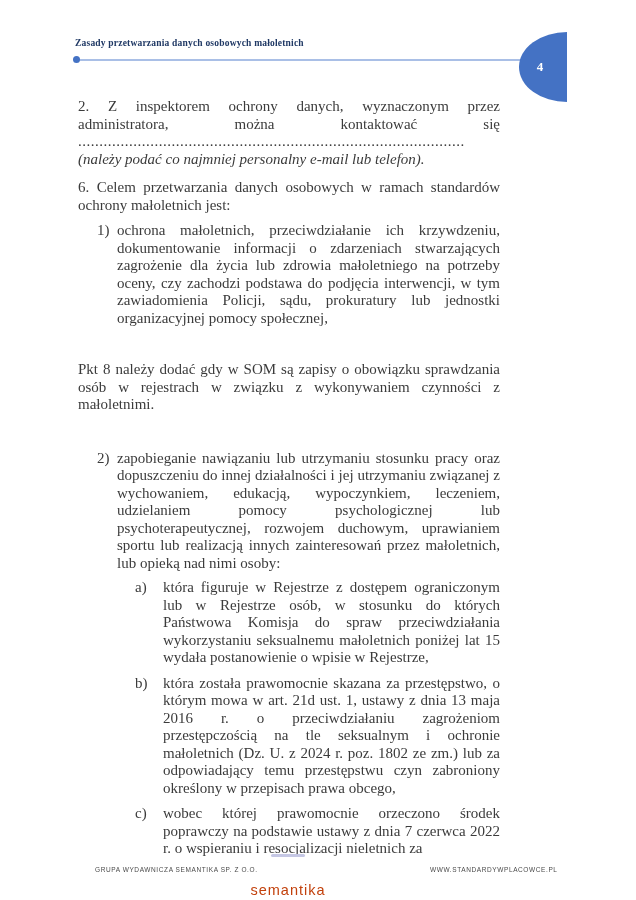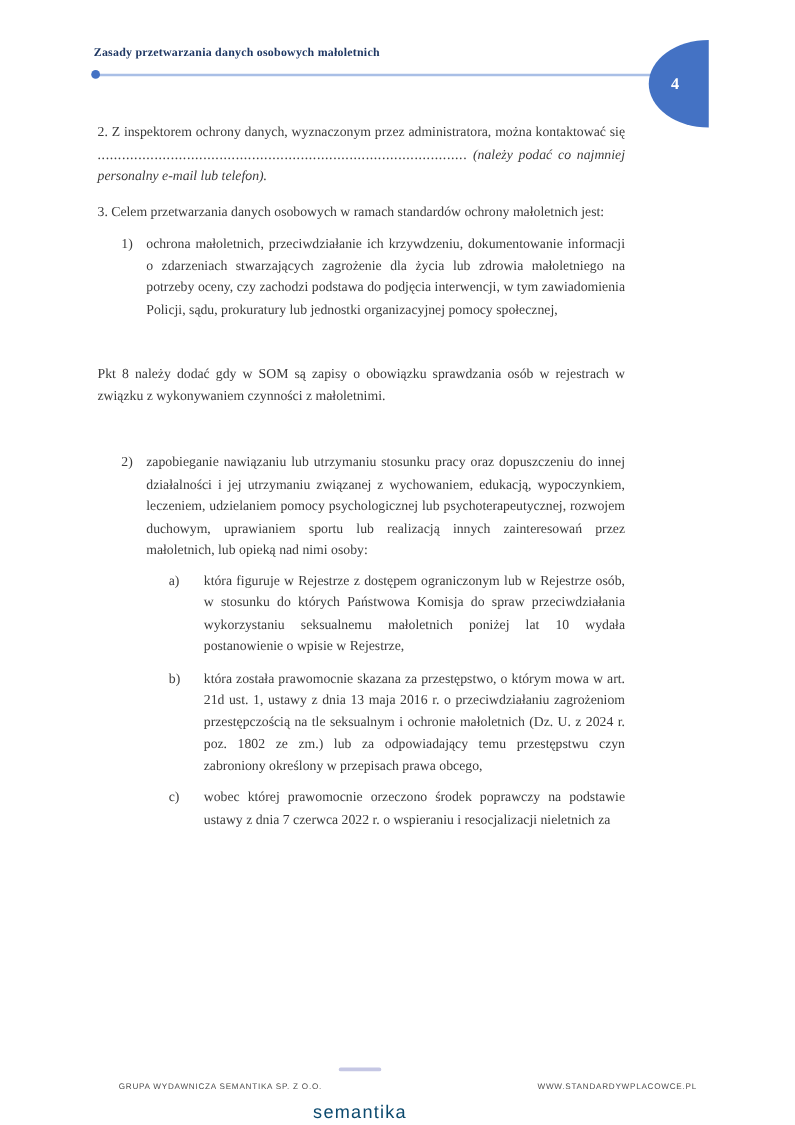--- a/index.html
+++ b/index.html
@@ -68,21 +68,21 @@
     font-weight: bold;
     font-family: "Liberation Serif", serif;
   }
 
   
   .content {
     position: absolute;
     left: 78px;
     right: 76px;
     top: 98px;
-    font-size: 11px;
+    font-size: 15px;
     line-height: 17.5px;
   }
   .para {
     margin: 0 0 11px 0;
     text-align: justify;
   }
   .para-intro {
     margin: 0 0 8px 0;
     text-align: justify;
   }
@@ -146,21 +146,21 @@
     width: 34px;
     height: 3px;
     margin: 0 auto 2px auto;
     background: #c5c7e4;
     border-radius: 2px;
   }
   .footer-logo .logo-text {
     font-family: "Liberation Sans", sans-serif;
     font-size: 14.5px;
     letter-spacing: 1px;
-    color: #0c4a6e;
+    color: #c2410c;
     font-weight: 500;
     margin-top: 25px;
   }
   .footer-right {
     position: absolute;
     left: 430px;
     top: 866px;
     font-family: "Liberation Sans", sans-serif;
     font-size: 6.5px;
     letter-spacing: 0.6px;
@@ -179,37 +179,37 @@
   </div>
 
   <div class="page-badge">
     <span>4</span>
   </div>
 
   <div class="content">
 
     <p class="para"><span>2. Z inspektorem ochrony danych, wyznaczonym przez administratora, można kontaktować się </span><span class="dots">...........................................................................................</span><span class="italic"> (należy podać co najmniej personalny e-mail lub telefon).</span></p>
 
-    <p class="para-intro">3. Celem przetwarzania danych osobowych w ramach standardów ochrony małoletnich jest:</p>
+    <p class="para-intro">6. Celem przetwarzania danych osobowych w ramach standardów ochrony małoletnich jest:</p>
 
     <div class="num-item first">
       <div class="num-label">1)</div>
       <div class="num-text">ochrona małoletnich, przeciwdziałanie ich krzywdzeniu, dokumentowanie informacji o zdarzeniach stwarzających zagrożenie dla życia lub zdrowia małoletniego na potrzeby oceny, czy zachodzi podstawa do podjęcia interwencji, w tym zawiadomienia Policji, sądu, prokuratury lub jednostki organizacyjnej pomocy społecznej,</div>
     </div>
 
     <p class="note-para">Pkt 8 należy dodać gdy w SOM są zapisy o obowiązku sprawdzania osób w rejestrach w związku z wykonywaniem czynności z małoletnimi.</p>
 
     <div class="num-item">
       <div class="num-label">2)</div>
       <div class="num-text">zapobieganie nawiązaniu lub utrzymaniu stosunku pracy oraz dopuszczeniu do innej działalności i jej utrzymaniu związanej z wychowaniem, edukacją, wypoczynkiem, leczeniem, udzielaniem pomocy psychologicznej lub psychoterapeutycznej, rozwojem duchowym, uprawianiem sportu lub realizacją innych zainteresowań przez małoletnich, lub opieką nad nimi osoby:</div>
     </div>
 
     <div class="sub-item">
       <div class="sub-label">a)</div>
-      <div class="sub-text">która figuruje w Rejestrze z dostępem ograniczonym lub w Rejestrze osób, w stosunku do których Państwowa Komisja do spraw przeciwdziałania wykorzystaniu seksualnemu małoletnich poniżej lat 10 wydała postanowienie o wpisie w Rejestrze,</div>
+      <div class="sub-text">która figuruje w Rejestrze z dostępem ograniczonym lub w Rejestrze osób, w stosunku do których Państwowa Komisja do spraw przeciwdziałania wykorzystaniu seksualnemu małoletnich poniżej lat 15 wydała postanowienie o wpisie w Rejestrze,</div>
     </div>
 
     <div class="sub-item">
       <div class="sub-label">b)</div>
       <div class="sub-text">która została prawomocnie skazana za przestępstwo, o którym mowa w art. 21d ust. 1, ustawy z dnia 13 maja 2016 r. o przeciwdziałaniu zagrożeniom przestępczością na tle seksualnym i ochronie małoletnich (Dz. U. z 2024 r. poz. 1802 ze zm.) lub za odpowiadający temu przestępstwu czyn zabroniony określony w przepisach prawa obcego,</div>
     </div>
 
     <div class="sub-item">
       <div class="sub-label">c)</div>
       <div class="sub-text">wobec której prawomocnie orzeczono środek poprawczy na podstawie ustawy z dnia 7 czerwca 2022 r. o wspieraniu i resocjalizacji nieletnich za</div>

